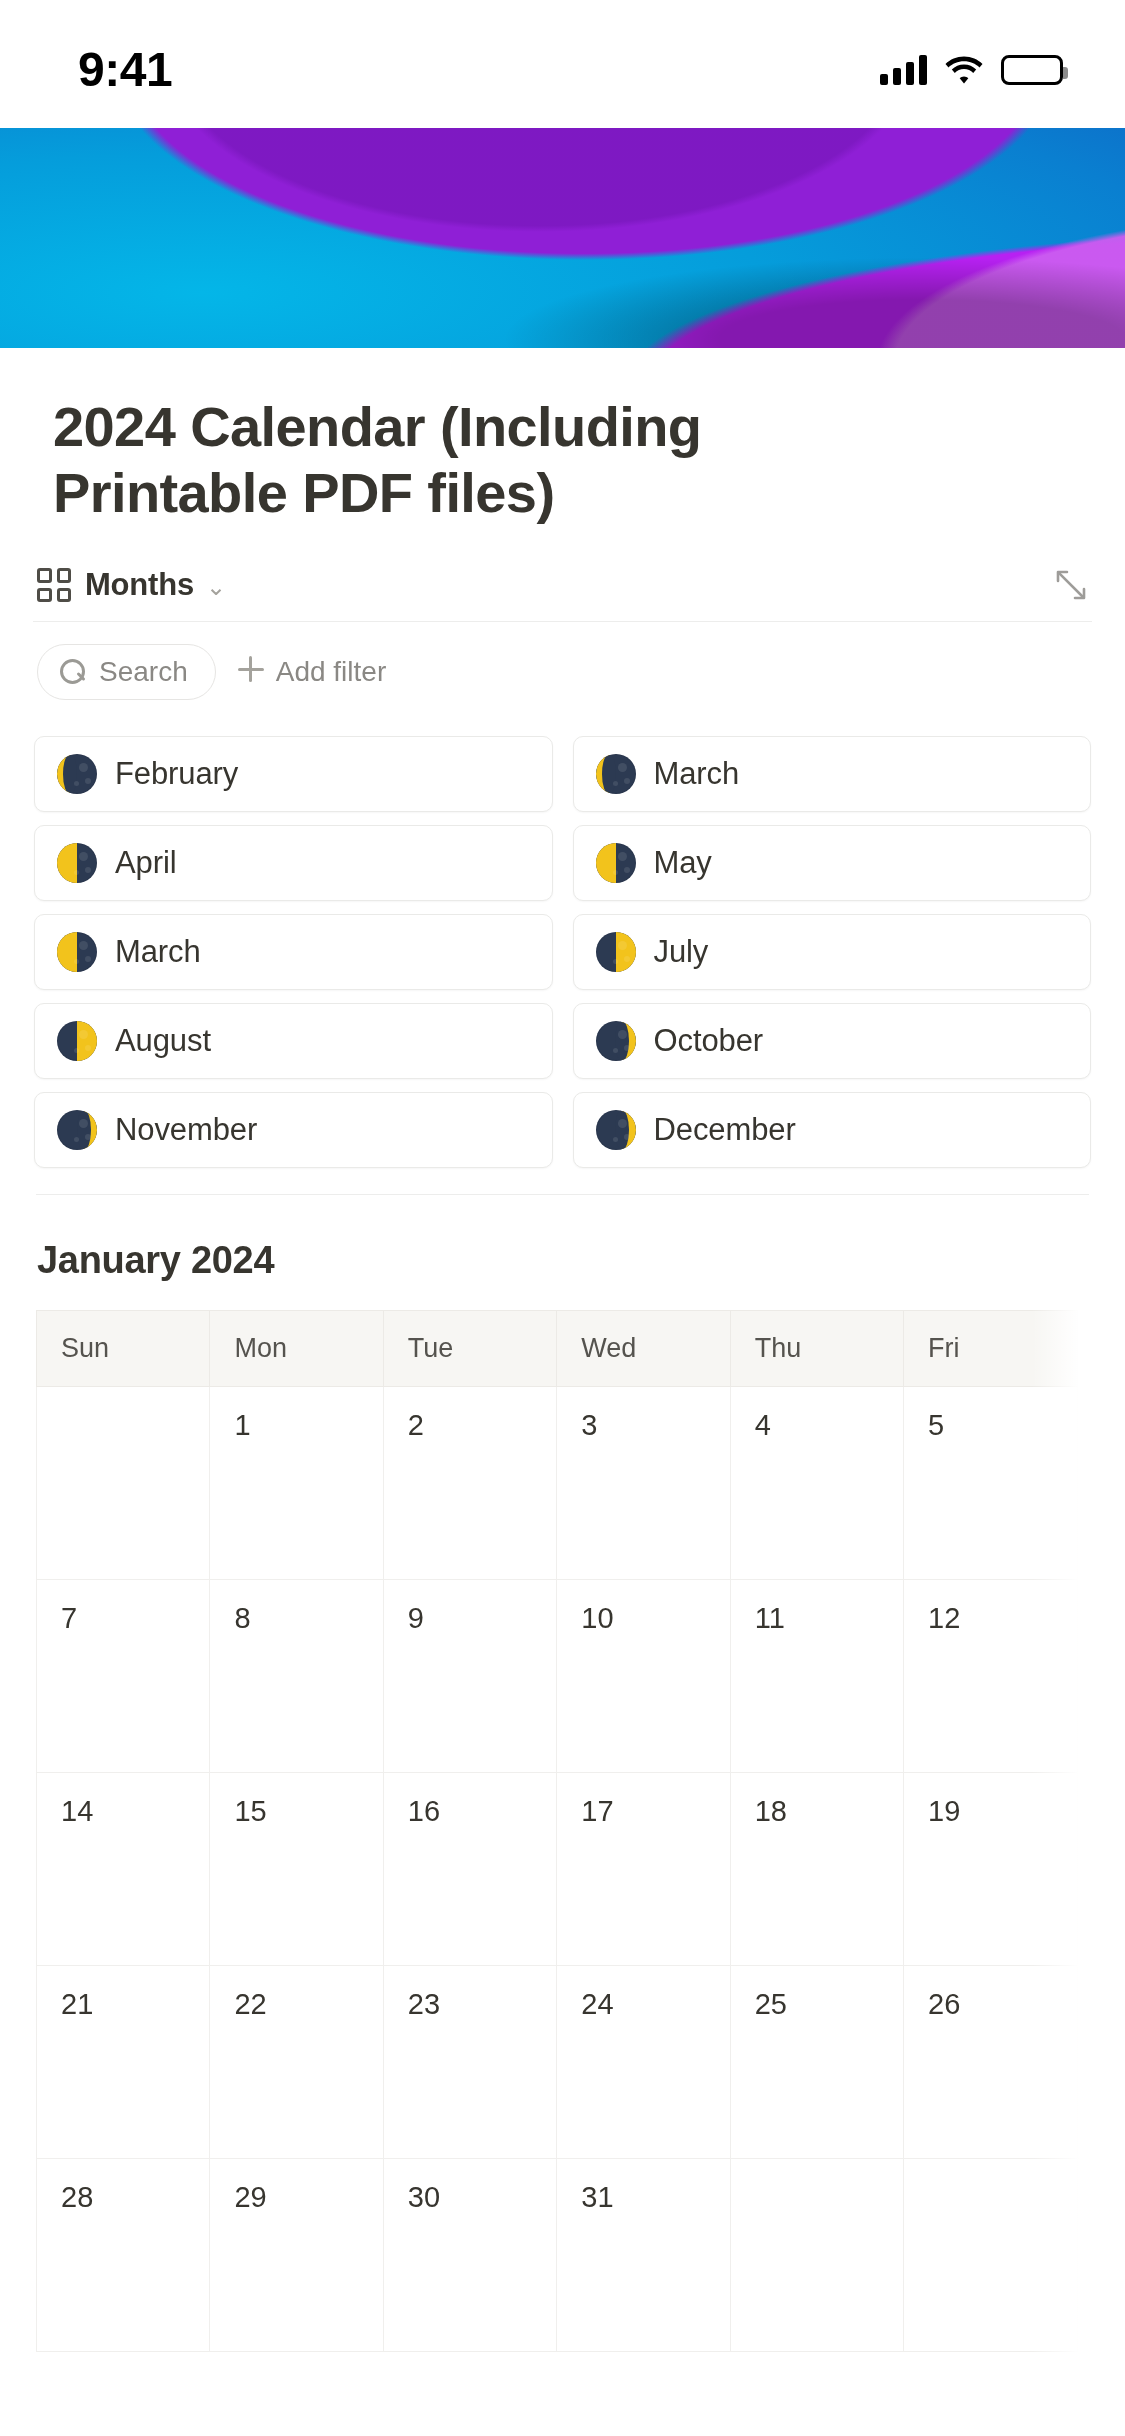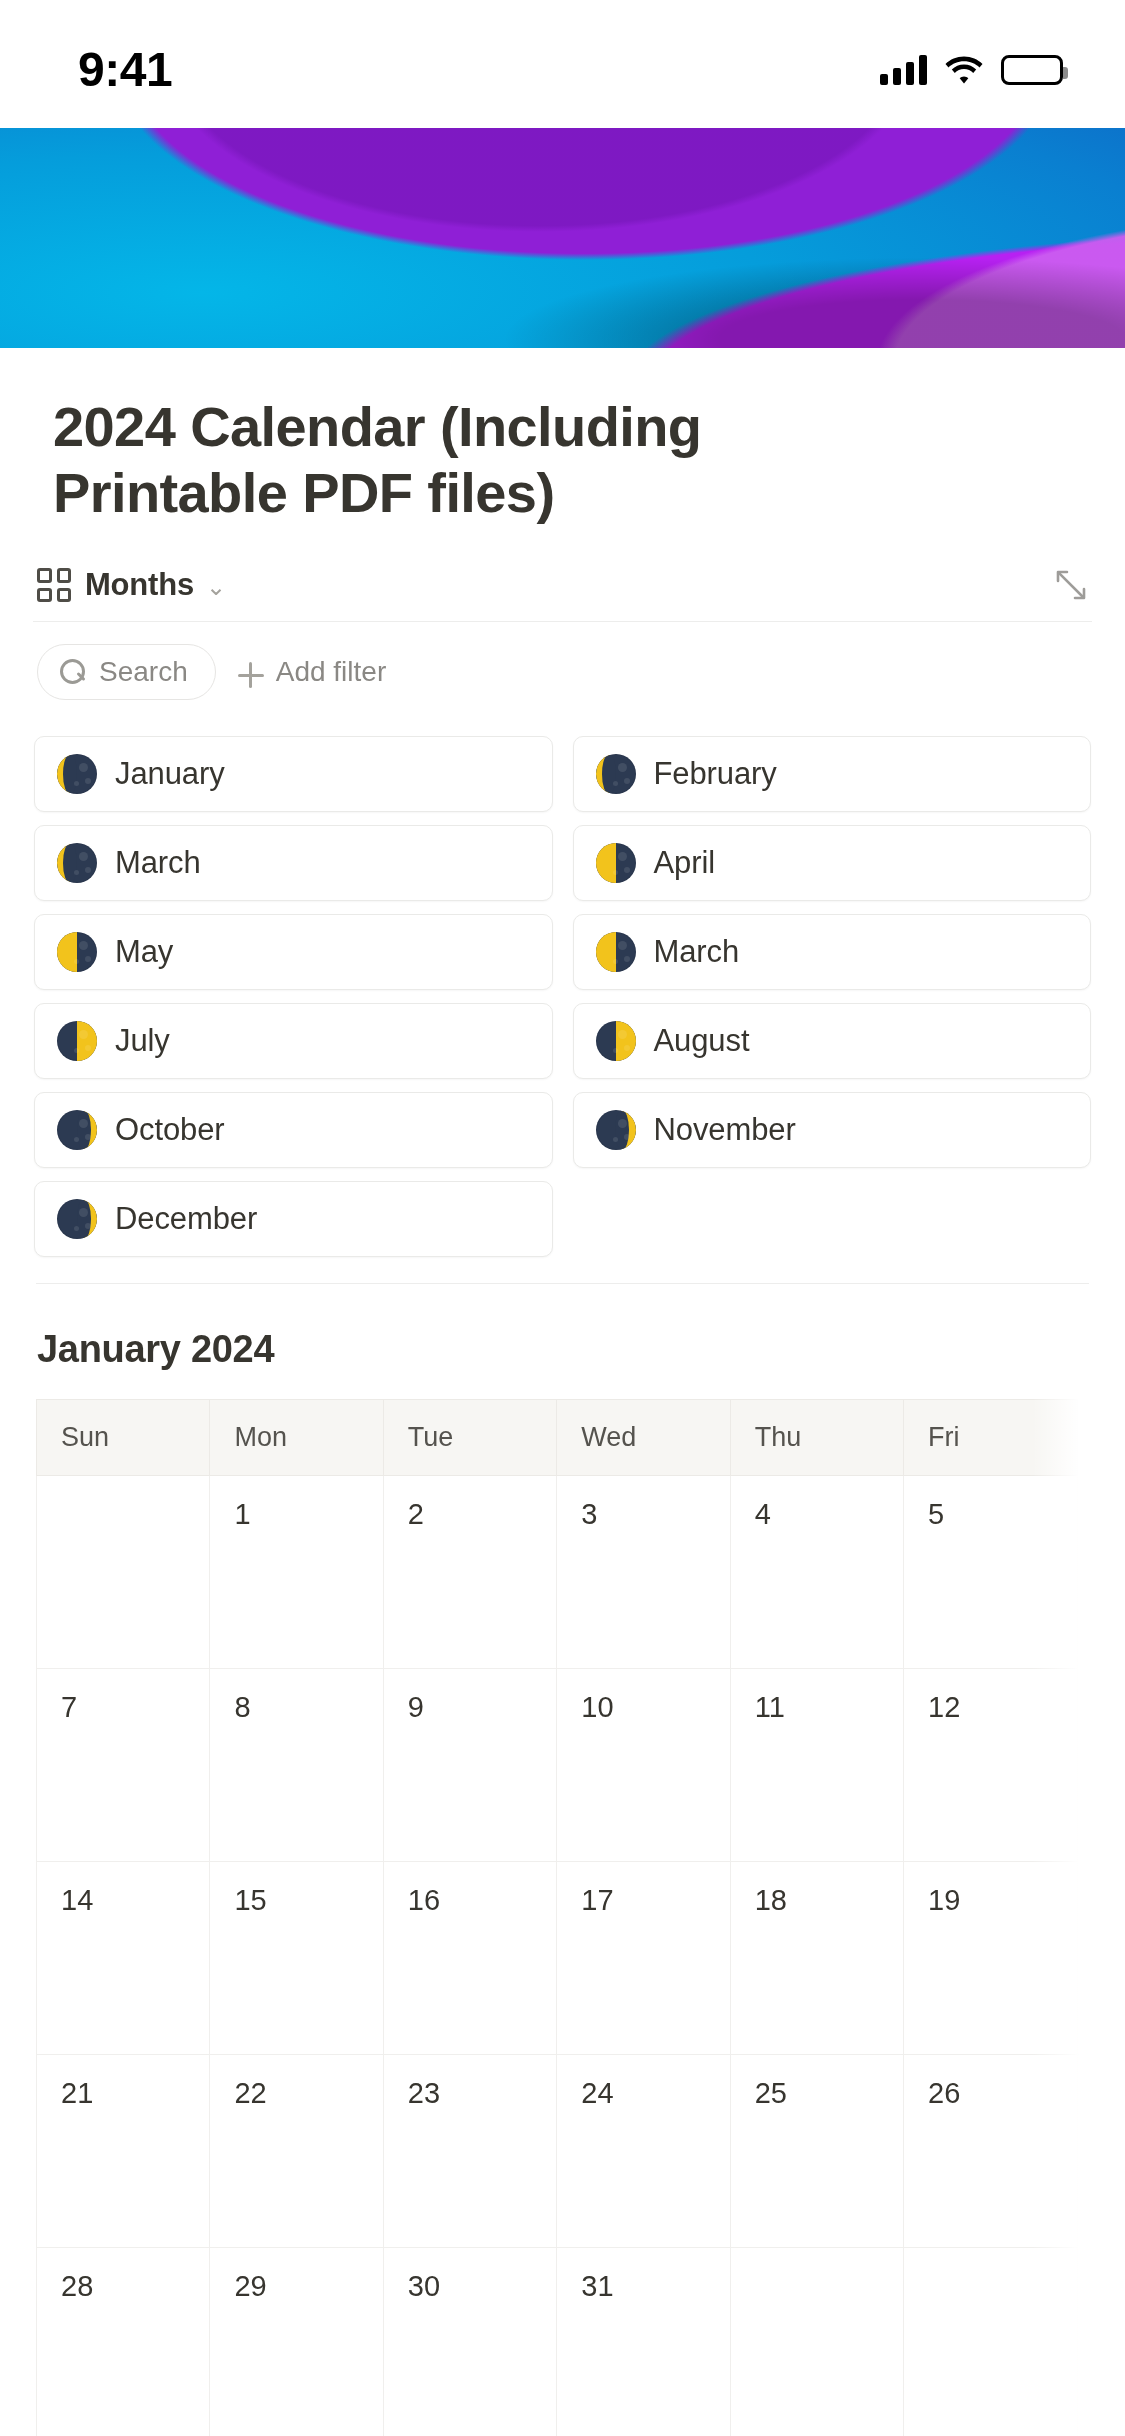--- a/index.html
+++ b/index.html
@@ -107,21 +107,21 @@
     display:flex; align-items:center; gap:13px;
     border:1.5px solid #e6e5e3; border-radius:999px;
     padding:11px 27px 11px 22px; background:#fff;
   }
   .mag{ width:26px; height:26px; position:relative; }
   .mag::before{ content:""; position:absolute; left:0; top:0; width:19px; height:19px;
                 border:3px solid #9b9a95; border-radius:50%; }
   .mag::after{ content:""; position:absolute; left:16px; top:16px; width:10px; height:3px;
                background:#9b9a95; border-radius:2px; transform:rotate(45deg); }
   .search-text{ font-size:28px; color:#87868220; color:#8a8884; }
-  .add-filter{ display:flex; align-items:flex-end; gap:12px; }
+  .add-filter{ display:flex; align-items:flex-start; gap:12px; }
   .plus{ width:26px; height:26px; position:relative; }
   .plus::before,.plus::after{ content:""; position:absolute; background:#a4a29c; border-radius:2px; }
   .plus::before{ left:0; top:11.5px; width:26px; height:3px; }
   .plus::after{ top:0; left:11.5px; height:26px; width:3px; }
   .add-filter-text{ font-size:28px; color:#8a8884; }
 
   
   .cards{
     display:grid; grid-template-columns:1fr 1fr; gap:13px 20px;
     margin-top:36px; padding:0 1px;
@@ -241,29 +241,20 @@
   </div>
 
   <div class="cards" id="cards">
       <div class="card">
         <span class="moon p-waxcres">
           <span class="lit"></span>
           <span class="crater" style="width:9px;height:9px;left:22px;top:9px"></span>
           <span class="crater" style="width:6px;height:6px;left:28px;top:24px"></span>
           <span class="crater" style="width:5px;height:5px;left:17px;top:27px"></span>
         </span>
-        <span class="card-label">January</span>
-      </div>
-      <div class="card">
-        <span class="moon p-waxcres">
-          <span class="lit"></span>
-          <span class="crater" style="width:9px;height:9px;left:22px;top:9px"></span>
-          <span class="crater" style="width:6px;height:6px;left:28px;top:24px"></span>
-          <span class="crater" style="width:5px;height:5px;left:17px;top:27px"></span>
-        </span>
         <span class="card-label">February</span>
       </div>
       <div class="card">
         <span class="moon p-waxcres">
           <span class="lit"></span>
           <span class="crater" style="width:9px;height:9px;left:22px;top:9px"></span>
           <span class="crater" style="width:6px;height:6px;left:28px;top:24px"></span>
           <span class="crater" style="width:5px;height:5px;left:17px;top:27px"></span>
         </span>
         <span class="card-label">March</span>

